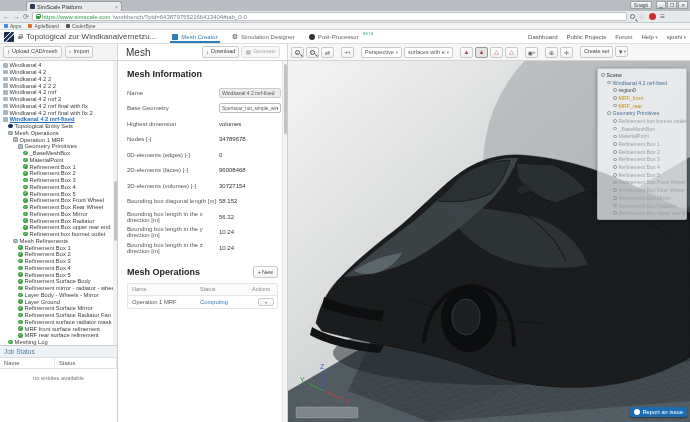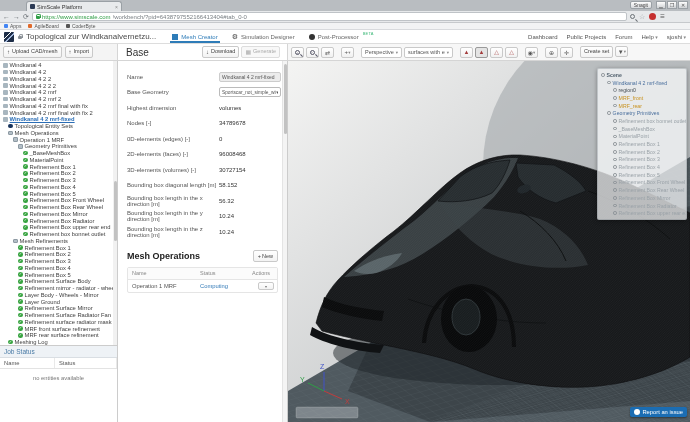--- a/index.html
+++ b/index.html
@@ -227,21 +227,21 @@
       <span class="btn">
           <span class="up">↑</span>
           <span>Upload CAD/mesh</span>
         </span>
       <span class="btn">
           <span class="up">↑</span>
           <span>Import</span>
         </span>
     </div>
     <div class="tseg mid">
-      <span class="mesh-title">Base</span>
+      <span class="mesh-title">Mesh</span>
       <span class="midbtns">
         <span class="btn">
             <span class="up">↓</span>
             <span>Download</span>
           </span>
         <span class="btn disabled">
             <span class="up">▦</span>
             <span>Generate</span>
           </span>
       </span>
@@ -485,20 +485,21 @@
         <div class="job-cols">
           <div>Name</div>
           <div>Status</div>
         </div>
         <div class="job-empty">no entities available</div>
       </div>
     </div>
 
     <div class="col-mid">
       <div class="mi">
+        <div class="sec-h">Mesh Information</div>
         <div class="frow">
           <span class="flabel">Name</span>
           <input class="inp" value="Windkanal 4 2 mrf-fixed" style="">
         </div>
         <div class="frow">
           <span class="flabel">Base Geometry</span>
           <span class="selctl">
             <span>Sportscar_not_simple_wing_mrf_...</span>
             <span class="caret">▾</span>
           </span>

